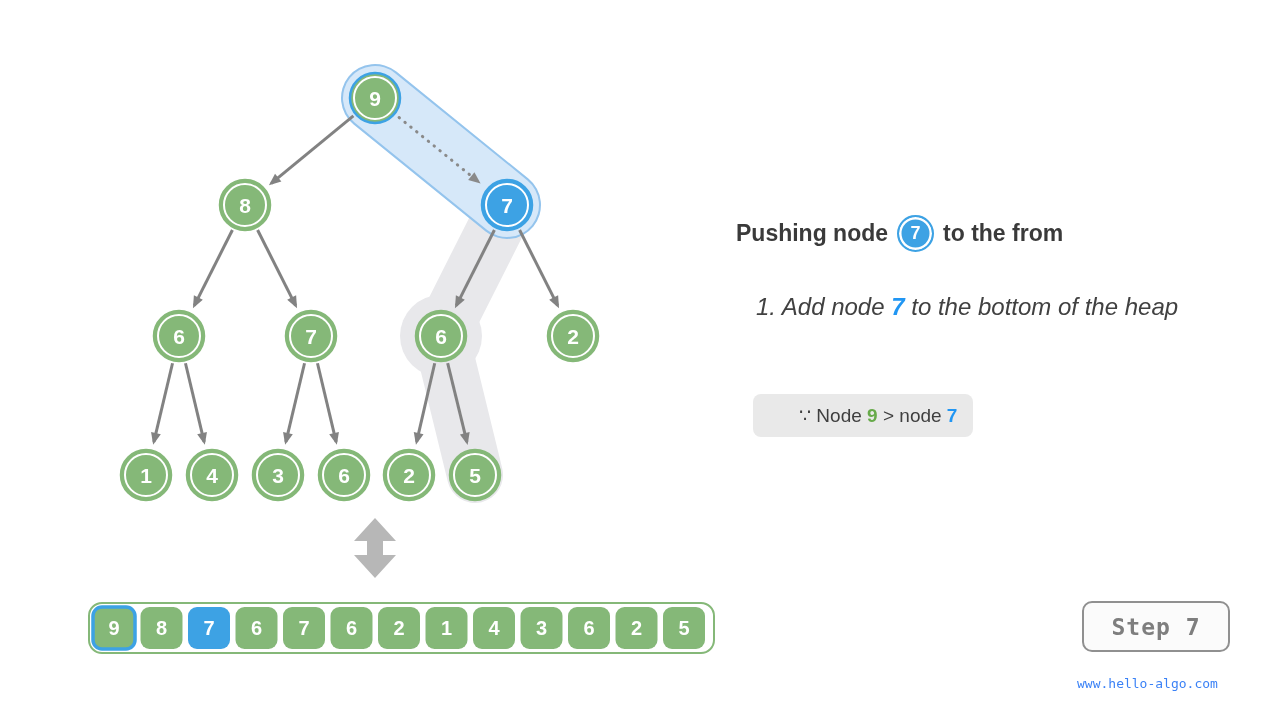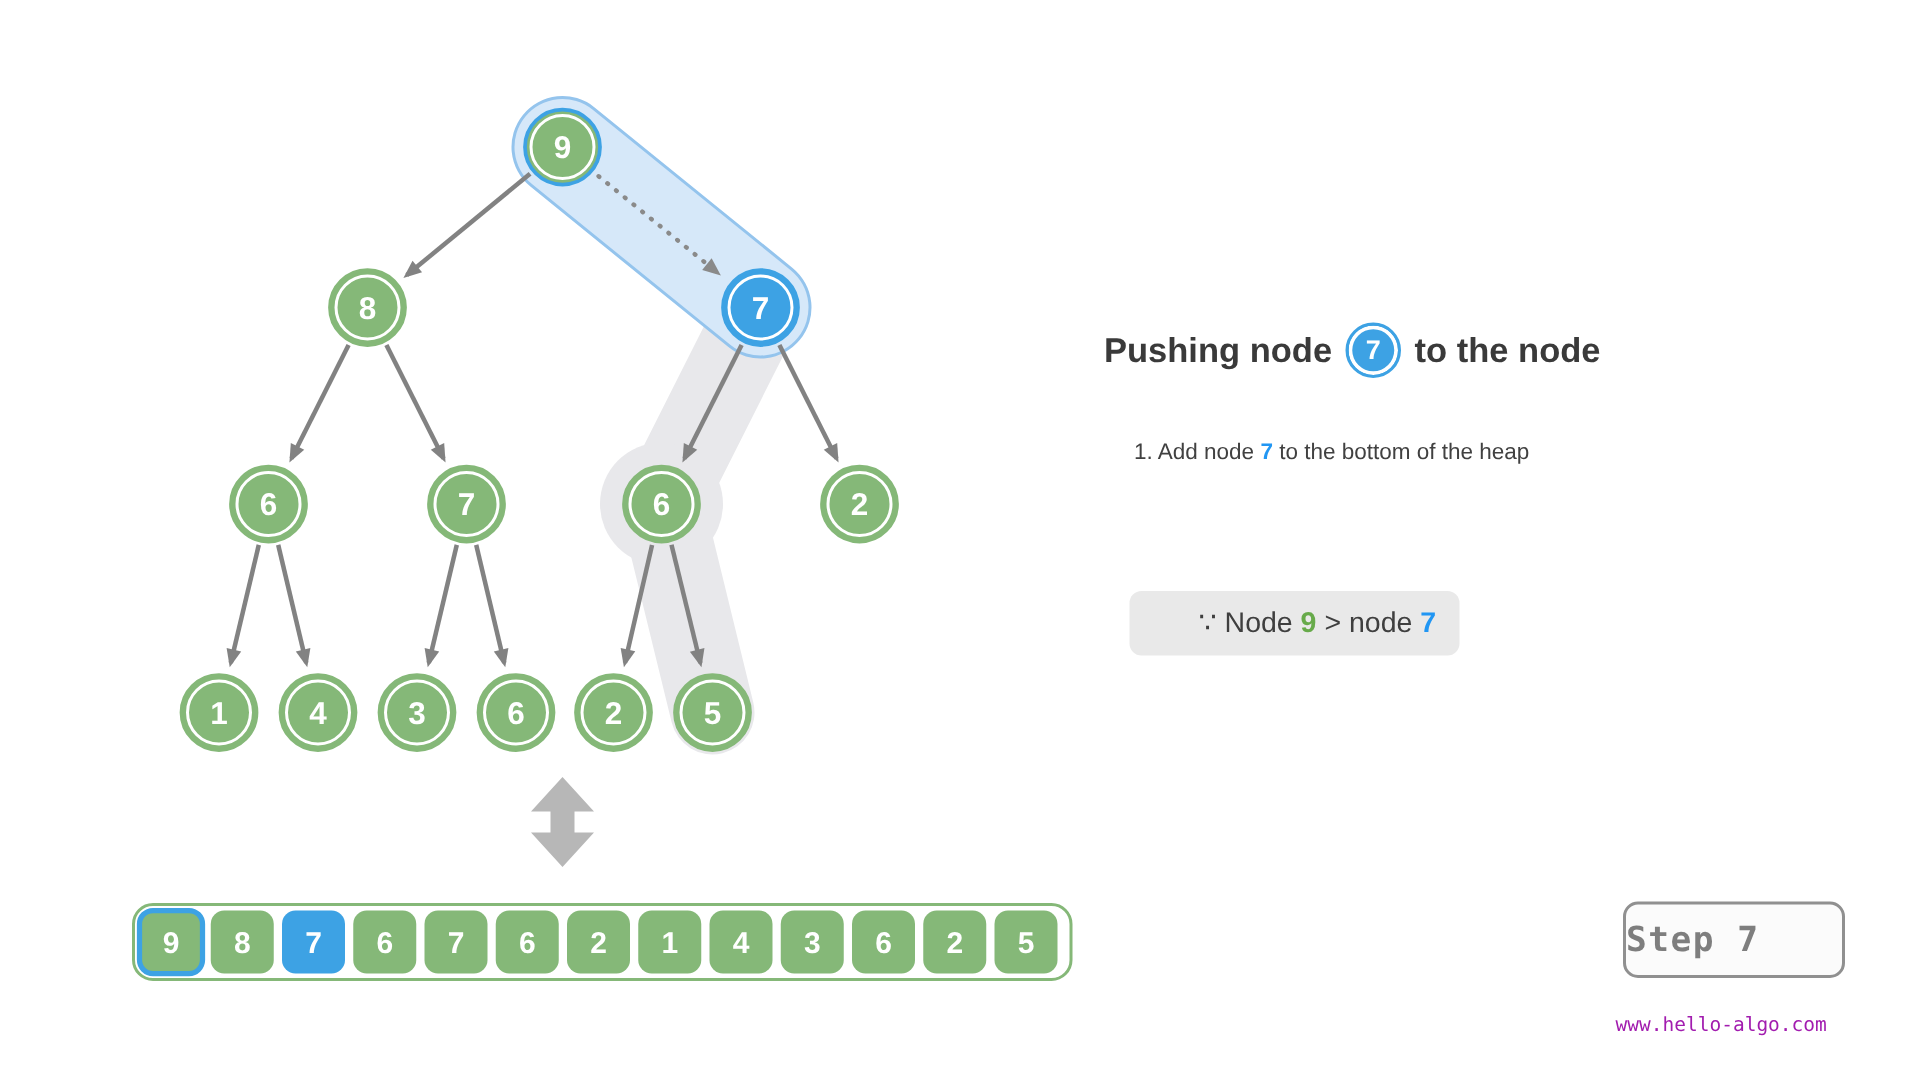--- a/index.html
+++ b/index.html
@@ -13,40 +13,40 @@
     display:flex;align-items:center;gap:9px;
     font-size:23px;font-weight:700;color:#3a3a3a;white-space:pre;
   }
   .title-node-circle{
     width:33px;height:33px;border-radius:50%;
     display:inline-flex;align-items:center;justify-content:center;
     font-size:18px;font-weight:700;color:#fff;
     box-shadow:inset 0 0 0 2.5px #ffffff;
   }
   .step-line{
-    position:absolute;left:756px;font-size:15px;color:#414141;white-space:pre;
+    position:absolute;left:756px;font-size:24px;color:#414141;white-space:pre;font-style:italic;
   }
   .note-box{
     position:absolute;left:753px;top:394px;height:43px;
     display:flex;align-items:center;padding:0 16px;border-radius:8px;
     font-size:19px;color:#3f3f3f;white-space:pre;box-sizing:border-box;
   }
   .rich-hl{font-weight:700;}
   .step-button{
     position:absolute;left:1082px;top:601px;width:148px;height:51px;
     border-radius:10px;border:2px solid #909090;box-sizing:border-box;
-    display:flex;align-items:center;
+    display:flex;align-items:center;justify-content:center;
     font-family:"DejaVu Sans Mono","Liberation Mono",monospace;
     font-size:23px;font-weight:700;letter-spacing:1px;color:#7e7e7e;
     cursor:default;
   }
   .watermark{
     position:absolute;left:1077px;top:676px;
     font-family:"DejaVu Sans Mono","Liberation Mono",monospace;
-    font-size:13px;color:#a21caf;
+    font-size:13px;color:#3b82f6;
   }
 </style>
 </head>
 <body>
 
 <div class="stage">
 
   <svg id="diagram" width="760" height="720" viewBox="0 0 760 720">
     <defs>
       <marker id="arrowhead" markerUnits="userSpaceOnUse" markerWidth="14" markerHeight="12" refX="10" refY="6" orient="auto">
@@ -197,21 +197,21 @@
           <rect x="615.5" y="607" width="42" height="42" rx="9" fill="#85b878" stroke="none" stroke-width="0"></rect>
           <text x="636.5" y="635" text-anchor="middle" font-size="20" font-weight="bold" fill="#ffffff">2</text>
         </g>
         <g>
           <rect x="663" y="607" width="42" height="42" rx="9" fill="#85b878" stroke="none" stroke-width="0"></rect>
           <text x="684" y="635" text-anchor="middle" font-size="20" font-weight="bold" fill="#ffffff">5</text>
         </g>
       </g>
   </svg>
 
-  <div class="panel-title" id="title-line"><span>Pushing node</span><span class="title-node-circle" style="background: rgb(61, 162, 228); border: 2px solid rgb(61, 162, 228);">7</span><span>to the node</span></div>
+  <div class="panel-title" id="title-line"><span>Pushing node</span><span class="title-node-circle" style="background: rgb(61, 162, 228); border: 2px solid rgb(61, 162, 228);">7</span><span>to the from</span></div>
 
   <div class="step-line" id="step-line-0" style="top: 293px;"><span>1. Add node </span><span class="rich-hl" style="color: rgb(33, 150, 243);">7</span><span> to the bottom of the heap</span></div>
 
   <div class="note-box" id="note-box" style="background: rgb(233, 233, 233); padding-left: 46px;"><span>∵ Node </span><span class="rich-hl" style="color: rgb(103, 170, 74);">9</span><span> &gt; node </span><span class="rich-hl" style="color: rgb(33, 150, 243);">7</span></div>
 
   <div class="step-button" style="background: rgb(251, 251, 251);">
     <span>Step 7</span>
   </div>
 
   <div class="watermark">www.hello-algo.com</div>

